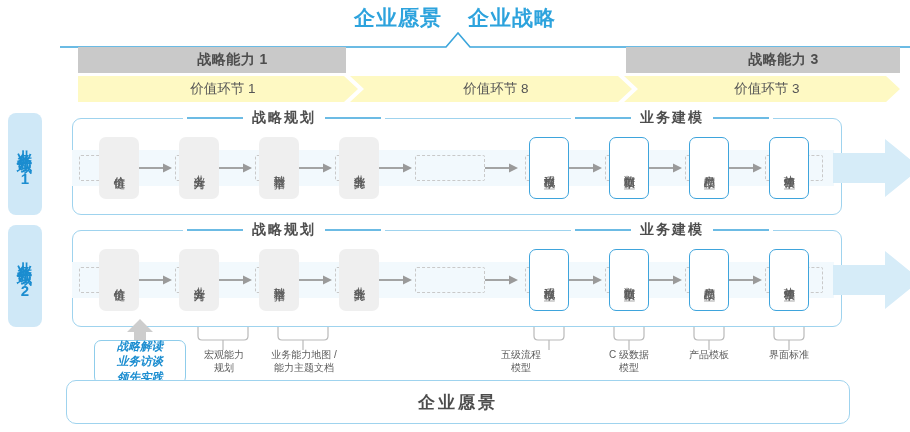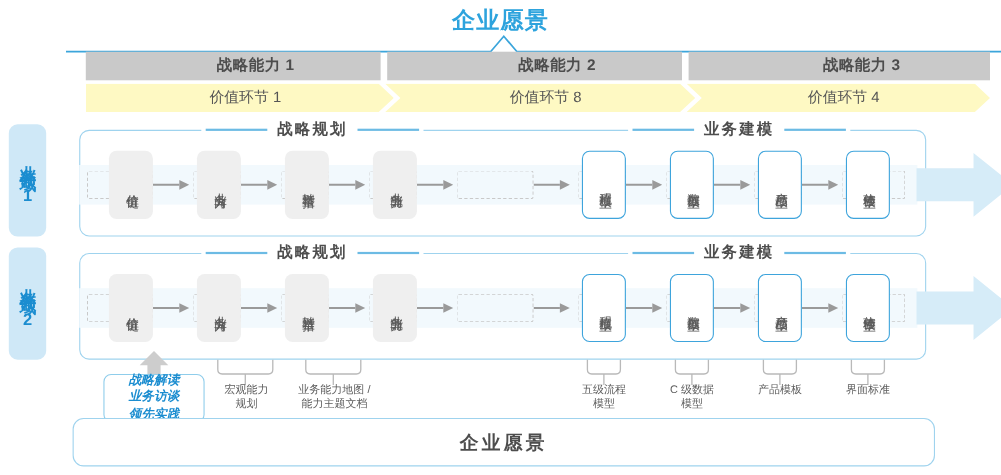--- a/index.html
+++ b/index.html
@@ -130,47 +130,45 @@
     font-weight:bold; letter-spacing:3px;
   }
 </style>
 </head>
 <body>
 
 <div id="stage">
 
   <div id="title-row">
     <div class="big-title">企业愿景</div>
+    <div class="big-title">企业战略</div>
   </div>
 
   <svg id="pointer-line" viewBox="0 0 850 22">
     <path d="M0 19 L386 19 L398 5 L410 19 L850 19" fill="none" stroke="#3ba5db" stroke-width="1.6"></path>
   </svg>
 
   <div id="cap-row">
     <div class="cap-bar" style="left:0px;width:268px">
       <span>战略能力 1</span>
     </div>
-    <div class="cap-bar" style="left:274px;width:268px">
-      <span>战略能力 2</span>
-    </div>
     <div class="cap-bar" style="left:548px;width:274px">
       <span>战略能力 3</span>
     </div>
   </div>
 
   <div id="val-row">
     <div class="val-bar" style="left:0px;width:280px;clip-path:polygon(0 0,266px 0,280px 50%,266px 100%,0 100%);">
       <span>价值环节 1</span>
     </div>
     <div class="val-bar" style="left:272px;width:282px;clip-path:polygon(0 0,268px 0,282px 50%,268px 100%,0 100%,14px 50%);">
       <span>价值环节 8</span>
     </div>
     <div class="val-bar" style="left:546px;width:276px;clip-path:polygon(0 0,262px 0,276px 50%,262px 100%,0 100%,14px 50%);">
-      <span>价值环节 4</span>
+      <span>价值环节 3</span>
     </div>
   </div>
 
   <div class="domain-label" id="domain-1">
     <span>业务领域 1</span>
   </div>
   <div class="domain-label" id="domain-2">
     <span>业务领域 2</span>
   </div>
 
@@ -374,21 +372,21 @@
   <div id="tool-left-box">
     <span style="white-space:pre-line;">战略解读
 业务访谈
 领先实践</span>
   </div>
 
   <div class="blabel" style="left:188px;top:349px;width:72px;"><span style="white-space:pre-line;">宏观能力
 规划</span></div>
   <div class="blabel" style="left:252px;top:349px;width:104px;"><span style="white-space:pre-line;">业务能力地图 /
 能力主题文档</span></div>
-  <div class="blabel" style="left:513px;top:349px;width:72px;"><span style="white-space:pre-line;">五级流程
+  <div class="blabel" style="left:485px;top:349px;width:72px;"><span style="white-space:pre-line;">五级流程
 模型</span></div>
   <div class="blabel" style="left:593px;top:349px;width:72px;"><span style="white-space:pre-line;">C 级数据
 模型</span></div>
   <div class="blabel" style="left:673px;top:349px;width:72px;"><span>产品模板</span></div>
   <div class="blabel" style="left:753px;top:349px;width:72px;"><span>界面标准</span></div>
 
   <div id="footer-box"></div>
   <div id="footer-text">企业愿景</div>
 
 </div>

